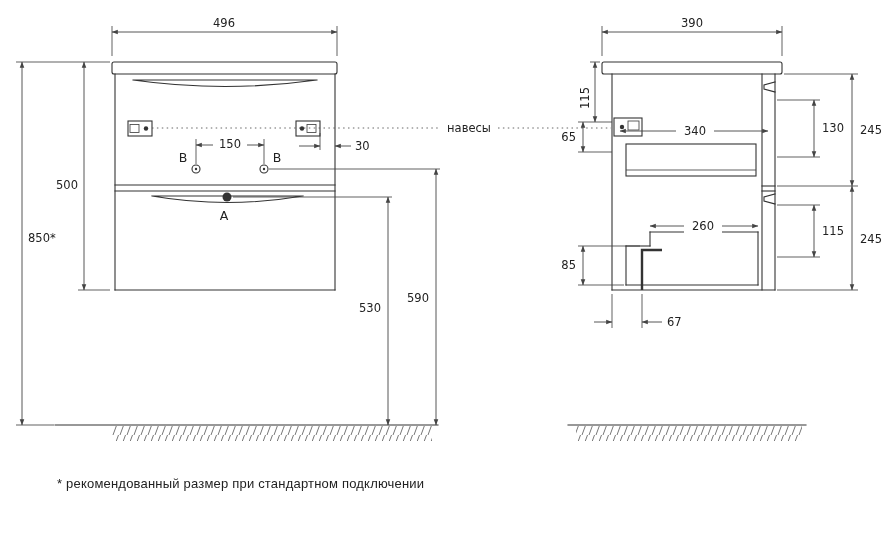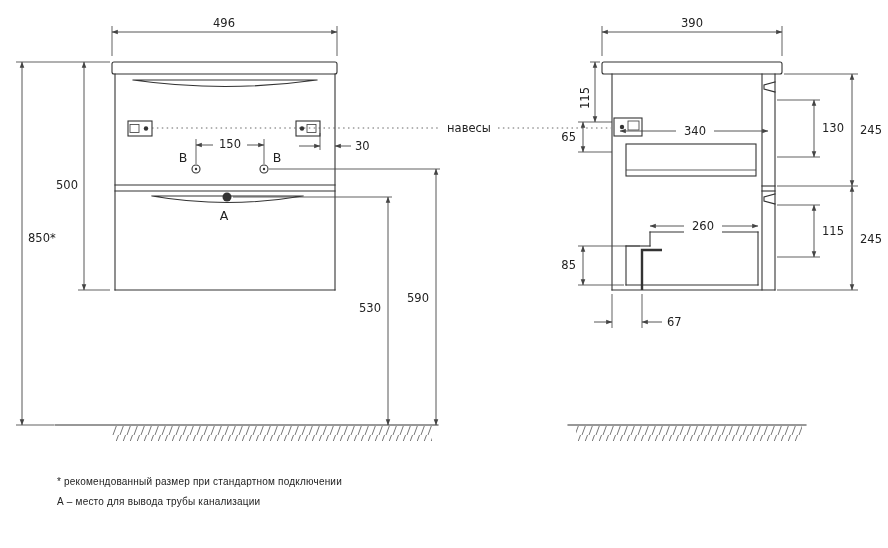--- a/index.html
+++ b/index.html
@@ -7,21 +7,21 @@
   #drawing{display:block}
   svg .obj{stroke:#333;stroke-width:1.1;fill:none;stroke-linecap:square}
   svg .thin{stroke:#444;stroke-width:0.85;fill:none}
   svg .dim{stroke:#444;stroke-width:0.9;fill:none}
   svg .thick{stroke:#333;stroke-width:2.4;fill:none}
   svg .dash{stroke:#555;stroke-width:0.9;stroke-dasharray:1.5 3.4;fill:none}
   svg text{font:11.5px "DejaVu Sans","Liberation Sans",sans-serif;fill:#222}
   svg text.pt{font-size:12.5px}
   .whitebg{fill:#fff;stroke:none}
   #notes{padding:10px 0 0 57px;color:#222}
-  #notes p{margin:0 16px 9px 0;font-size:10px;letter-spacing:.2px}
+  #notes p{margin:0 16px 9px 0;font-size:13px;letter-spacing:.2px}
 </style>
 </head>
 <body>
 
 <svg id="drawing" width="888" height="466" viewBox="0 0 888 466" xmlns="http://www.w3.org/2000/svg">
   <defs>
     <marker id="ar" viewBox="0 0 10 10" refX="9.2" refY="5" markerWidth="9" markerHeight="7" orient="auto-start-reverse">
       <path d="M0,1.4 L9.6,5 L0,8.6 Z" fill="#444"></path>
     </marker>
     <pattern id="ht" width="7" height="15" patternUnits="userSpaceOnUse">
@@ -226,14 +226,13 @@
   <g>
     <line class="obj" x1="55" y1="425" x2="438" y2="425"></line>
     <line class="obj" x1="568" y1="425" x2="806" y2="425"></line>
     <rect x="112" y="426" width="320" height="15" fill="url(#ht)"></rect>
     <rect x="576" y="426" width="226" height="15" fill="url(#ht)"></rect>
   </g>
 </svg>
 
 <div id="notes">
   <p>* рекомендованный размер при стандартном подключении</p>
-  <p>А – место для вывода трубы канализации</p>
 </div>
 
 </body></html>

